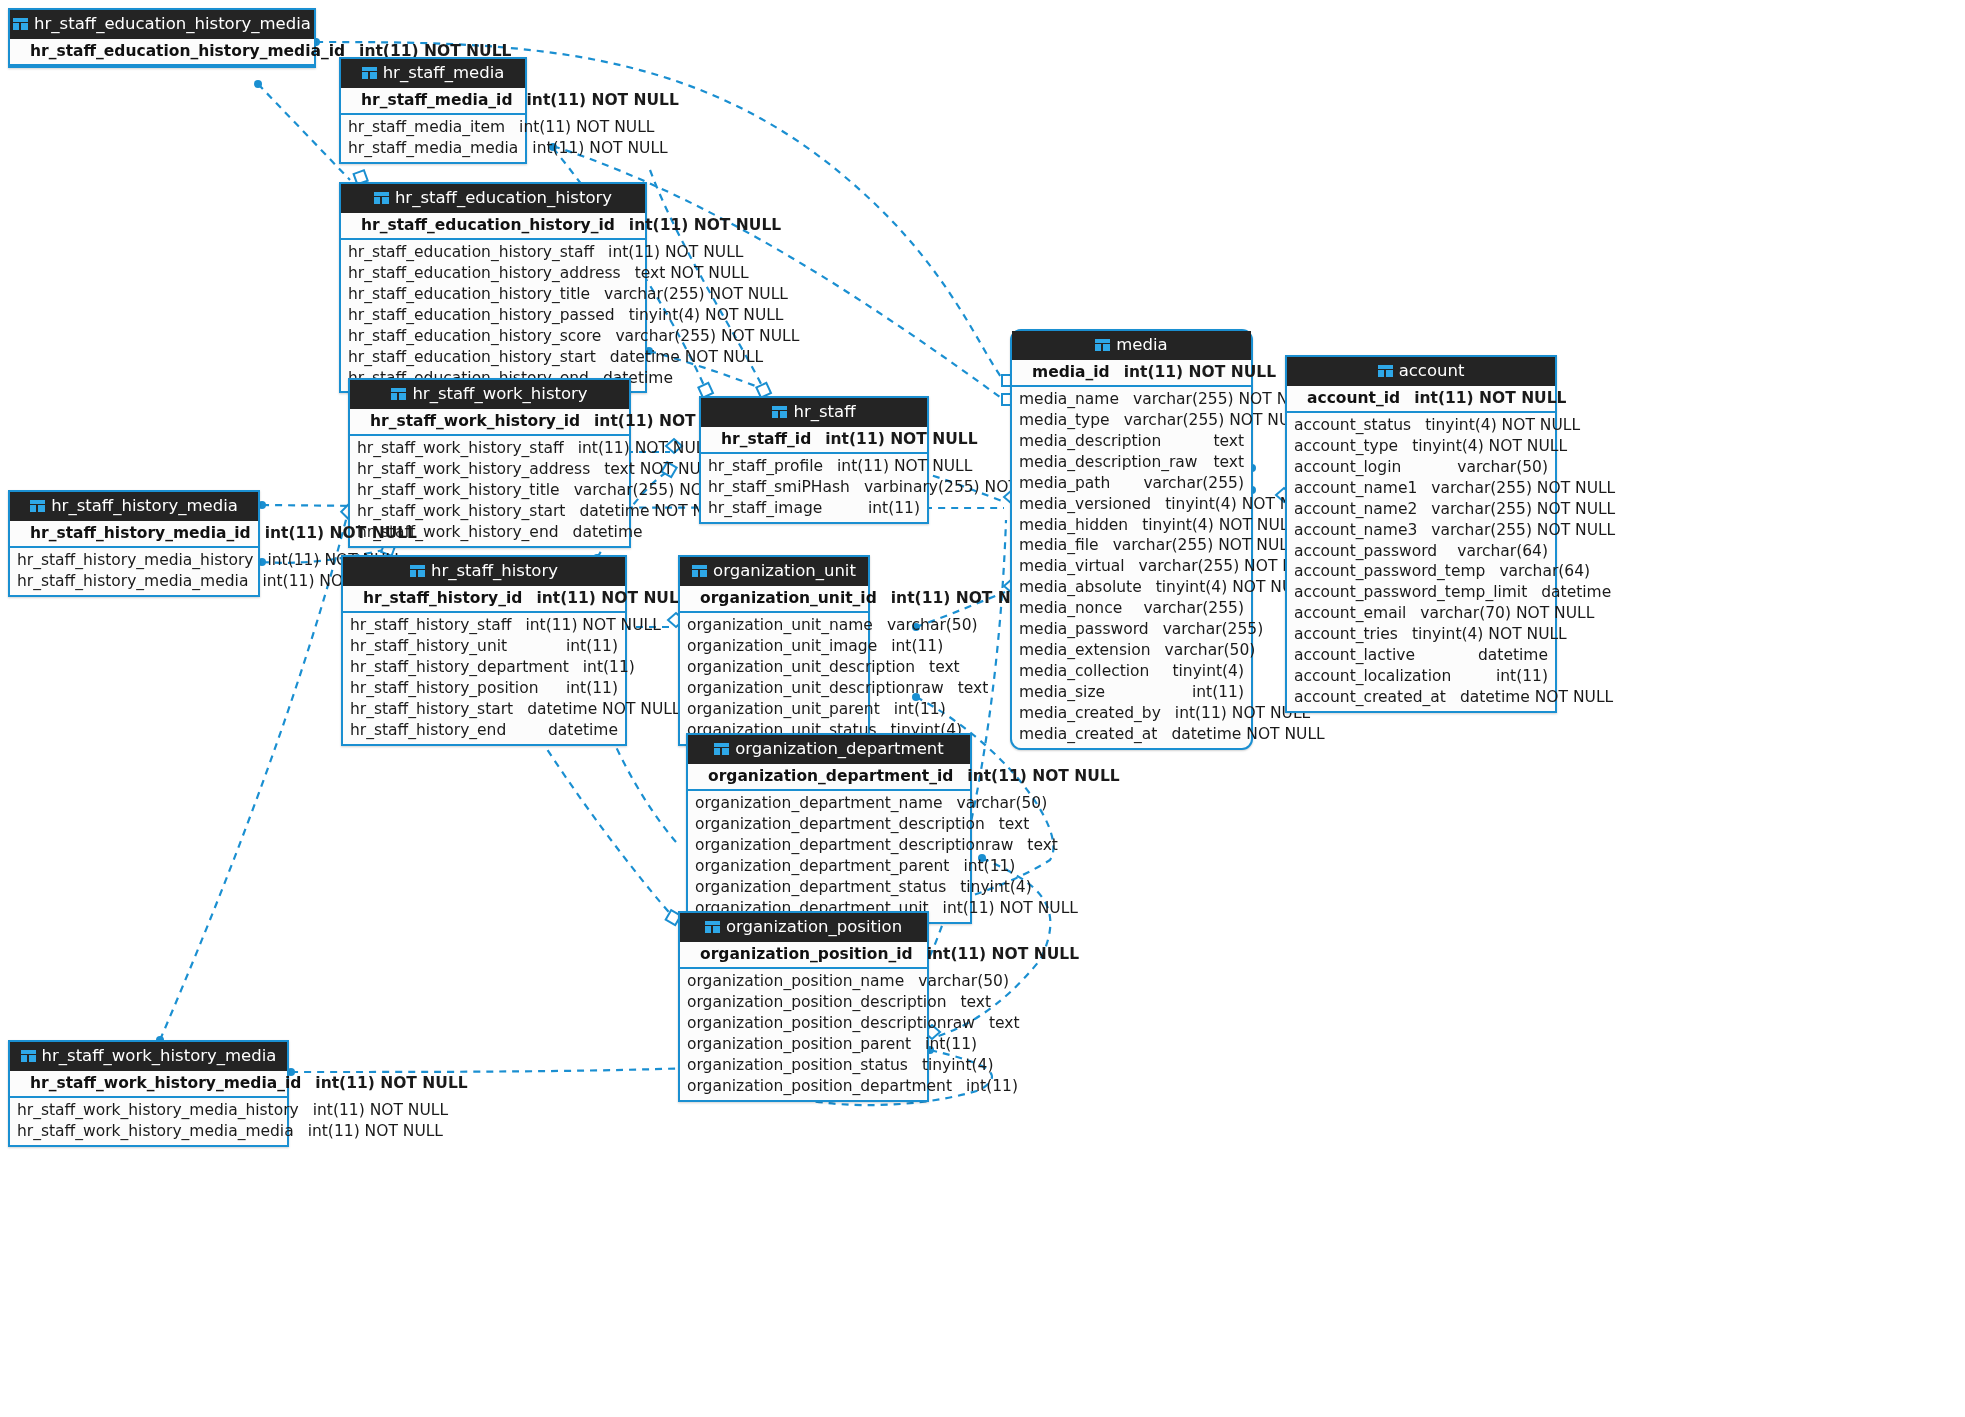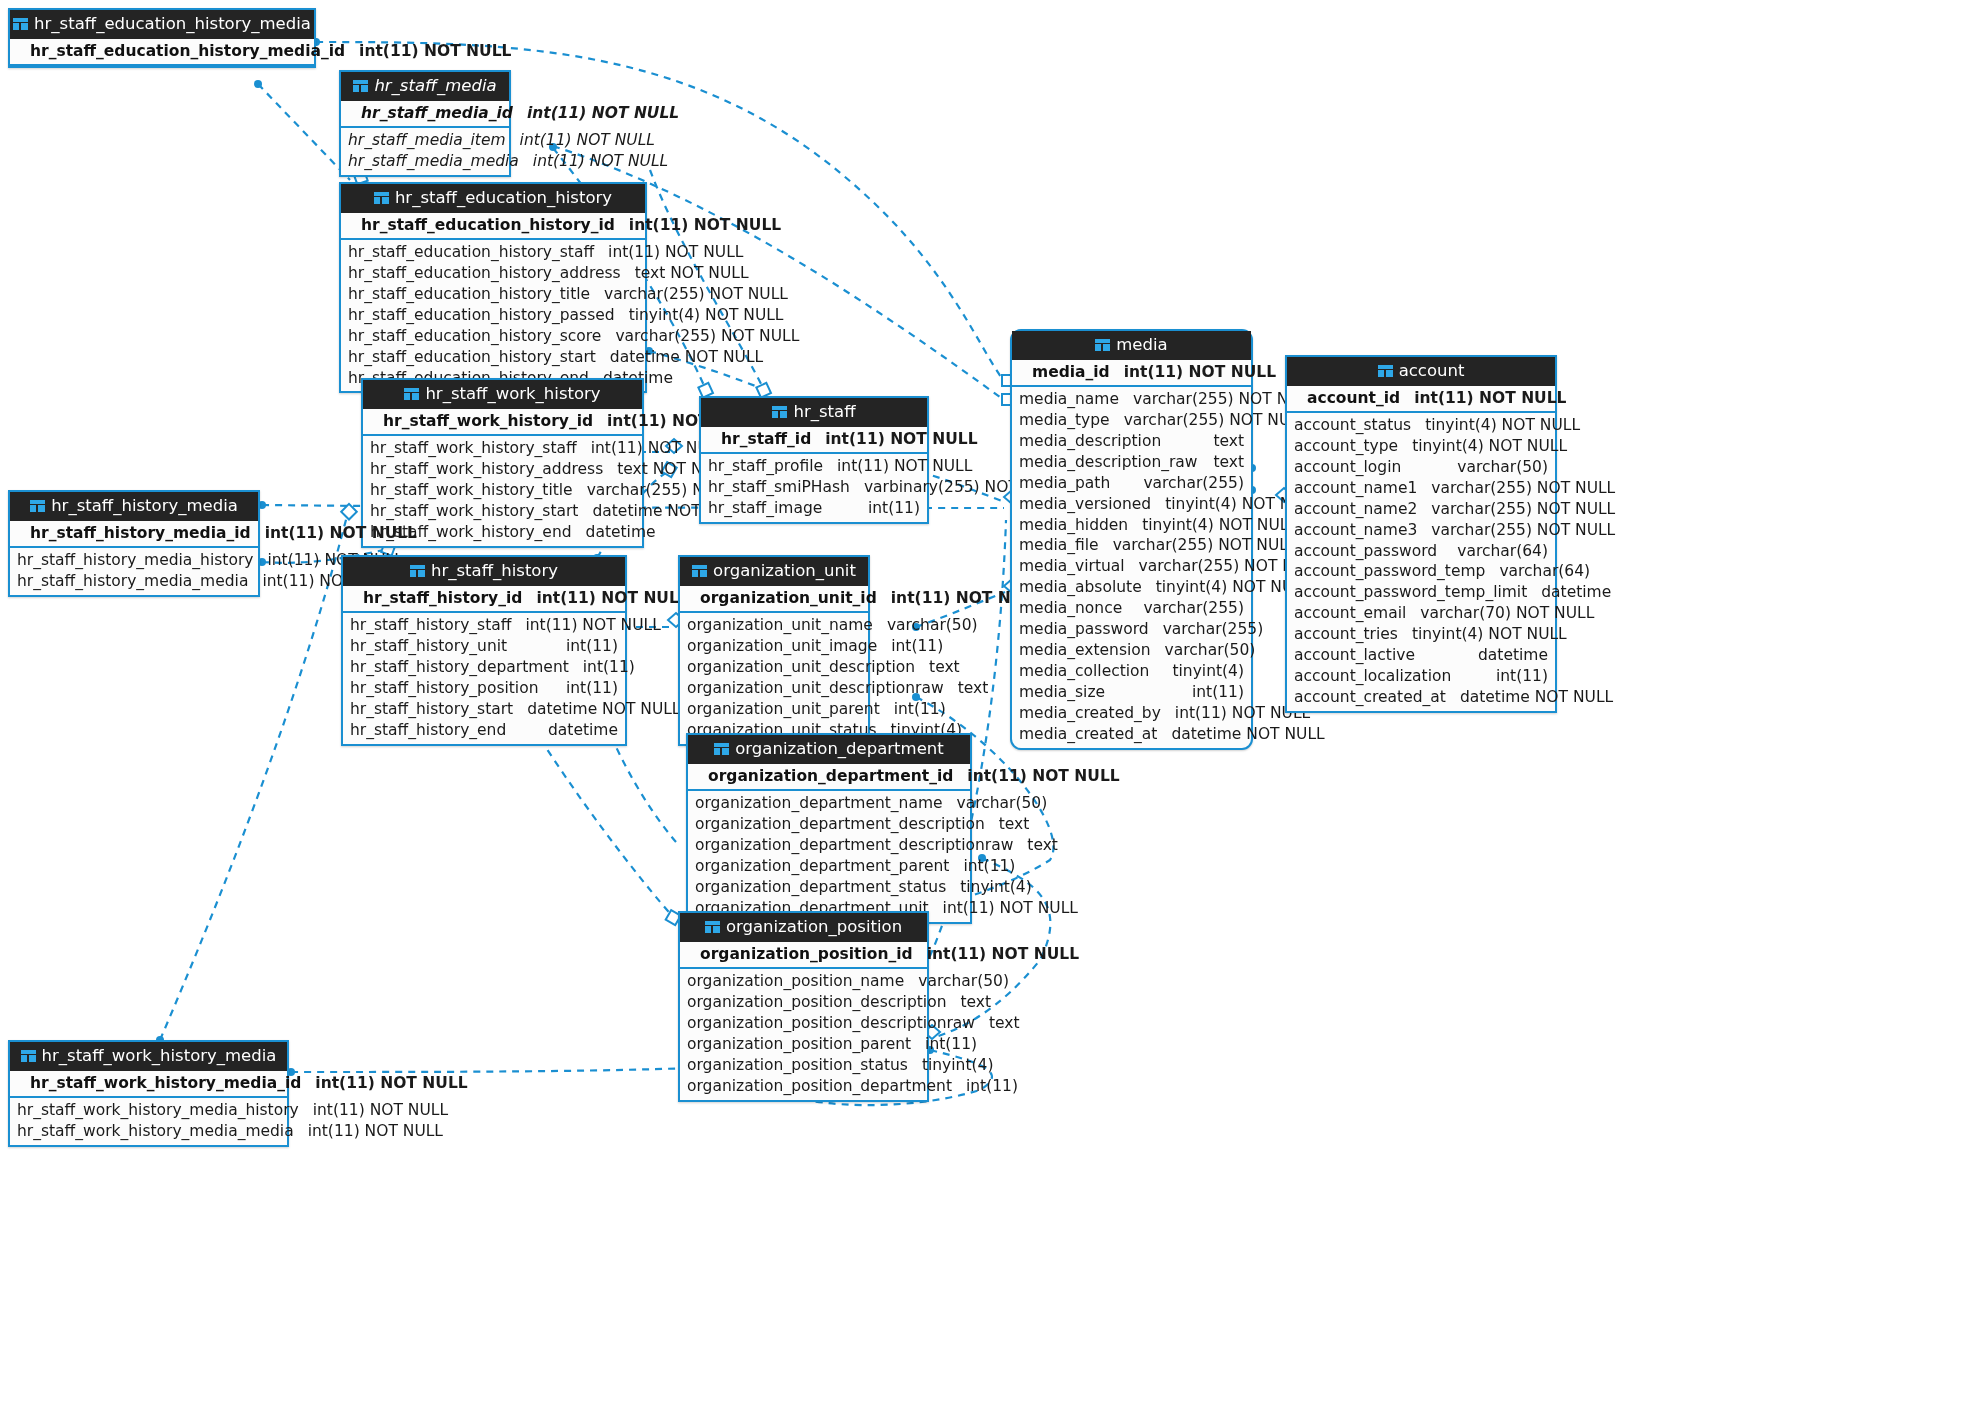--- a/index.html
+++ b/index.html
@@ -129,21 +129,21 @@
             <i class="b"></i>
             <i class="c"></i>
           </span>
           <span class="tname">hr_staff_education_history_media</span>
         </div>
         <div class="pk">
           <span>hr_staff_education_history_media_id</span>
           <span class="ty">int(11) NOT NULL</span>
         </div>
       </div>
-      <div class="tbl" style="left: 339px; top: 70px; width: 172px; font-style: italic;">
+      <div class="tbl" style="left: 339px; top: 57px; width: 188px;">
         <div class="hdr">
           <span class="ticon">
             <i class="a"></i>
             <i class="b"></i>
             <i class="c"></i>
           </span>
           <span class="tname">hr_staff_media</span>
         </div>
         <div class="pk">
           <span>hr_staff_media_id</span>
@@ -197,21 +197,21 @@
           <div class="row">
             <span>hr_staff_education_history_start</span>
             <span class="ty">datetime NOT NULL</span>
           </div>
           <div class="row">
             <span>hr_staff_education_history_end</span>
             <span class="ty">datetime</span>
           </div>
         </div>
       </div>
-      <div class="tbl" style="left: 361px; top: 378px; width: 283px;">
+      <div class="tbl" style="left: 348px; top: 378px; width: 283px;">
         <div class="hdr">
           <span class="ticon">
             <i class="a"></i>
             <i class="b"></i>
             <i class="c"></i>
           </span>
           <span class="tname">hr_staff_work_history</span>
         </div>
         <div class="pk">
           <span>hr_staff_work_history_id</span>

